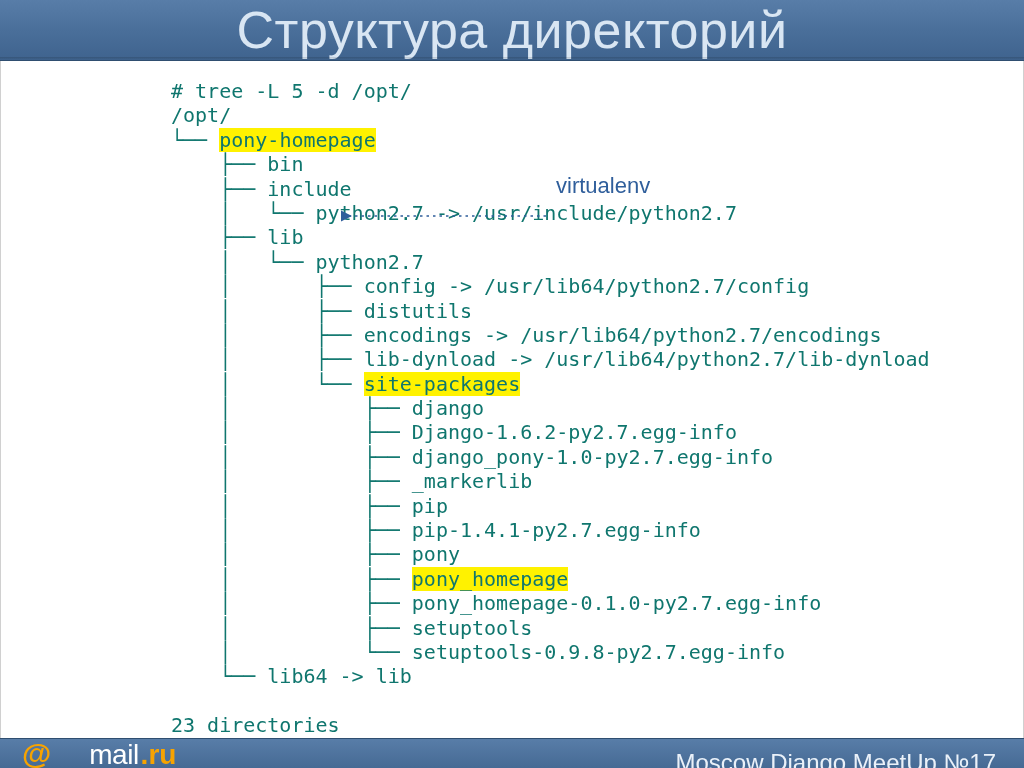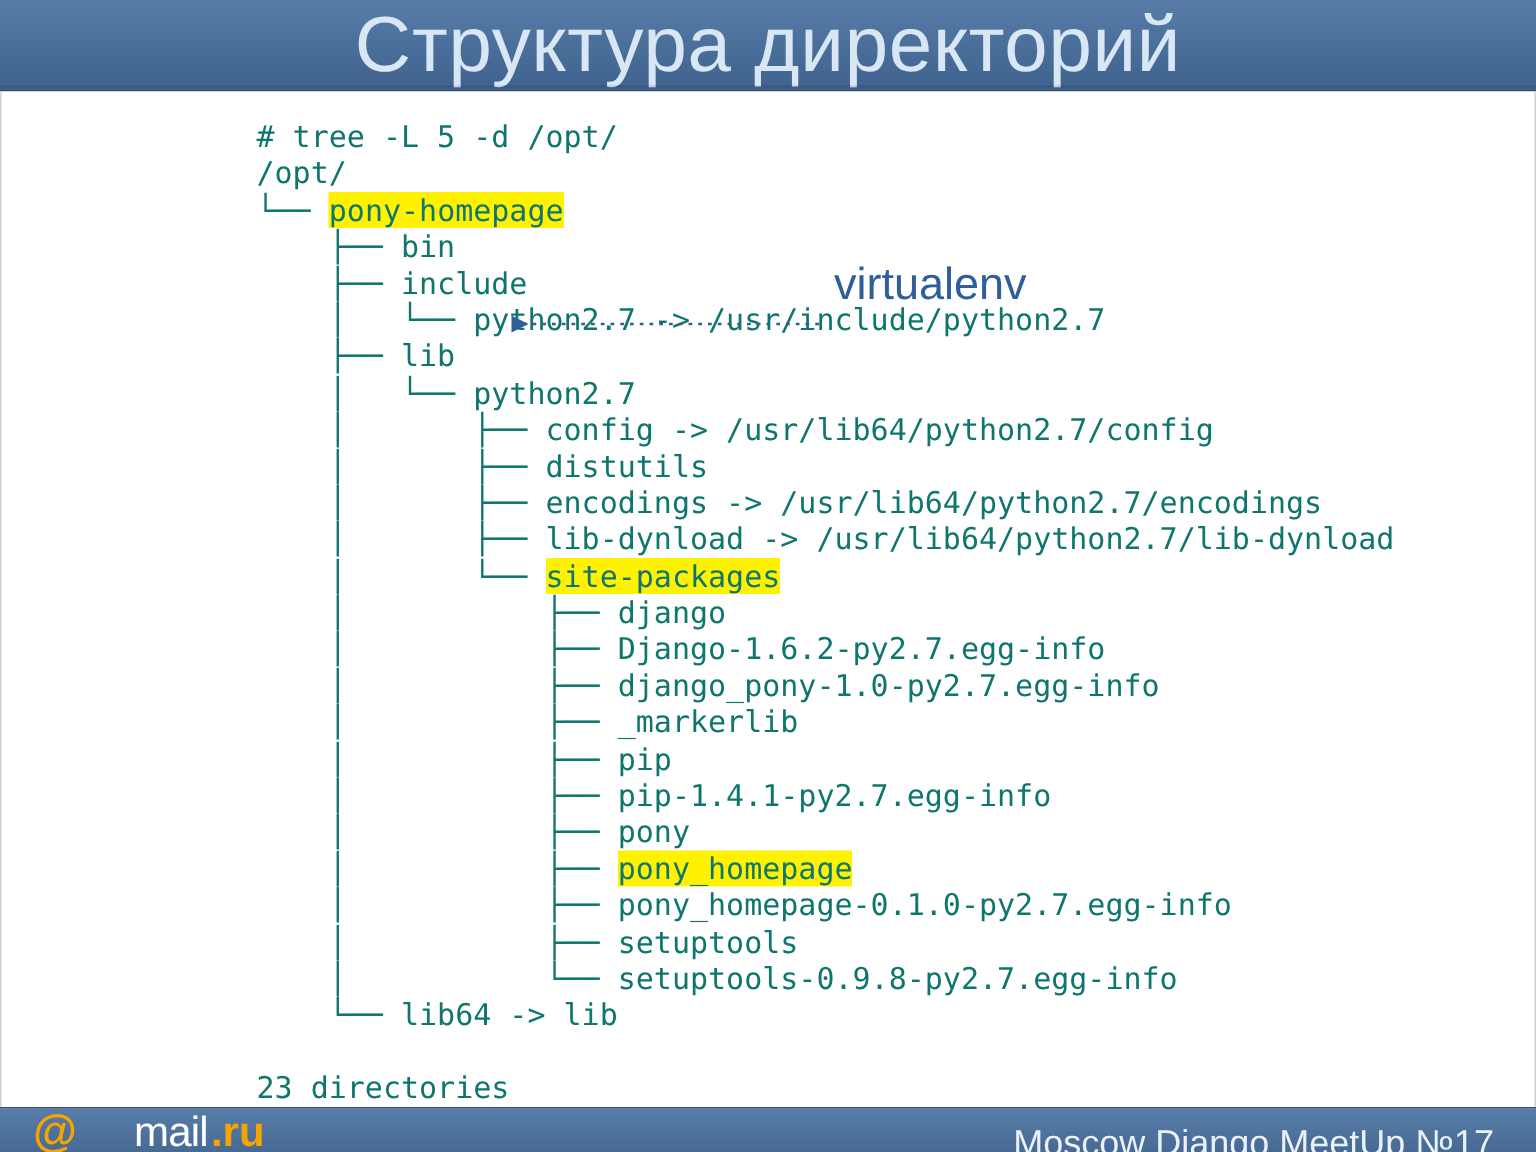--- a/index.html
+++ b/index.html
@@ -45,21 +45,21 @@
     white-space: pre;
   }
   pre.tree .hl {
     background: #fff200;
   }
 
   .callout {
     position: absolute;
     top: 112px;
     left: 555px;
-    font-size: 30px;
+    font-size: 22px;
     color: #2f5e9b;
     font-weight: 300;
   }
 
   .arrow {
     position: absolute;
     top: 140px;
     left: 340px;
     width: 210px;
     height: 30px;

